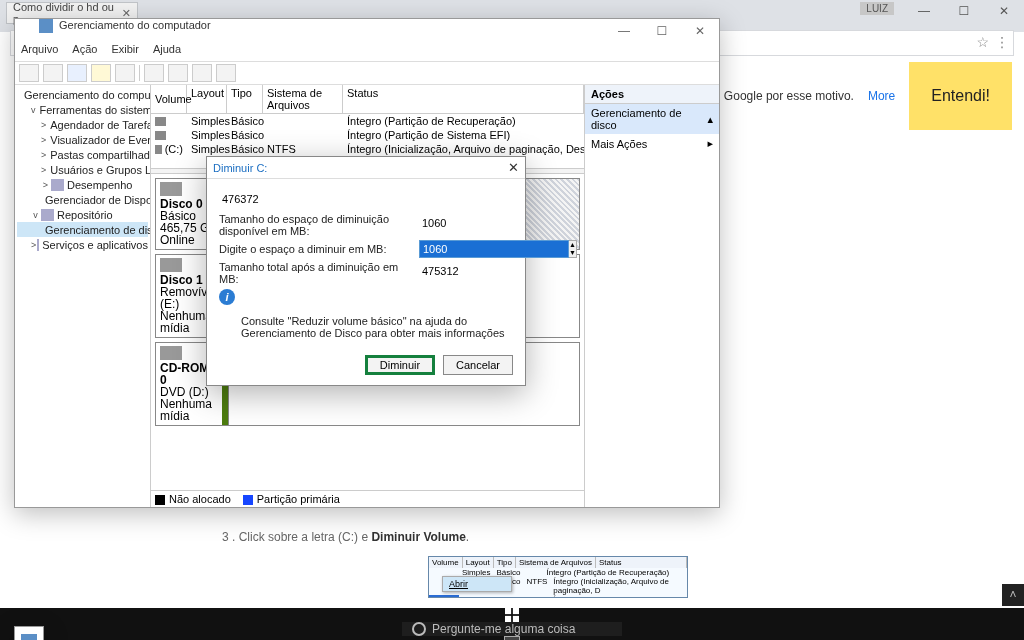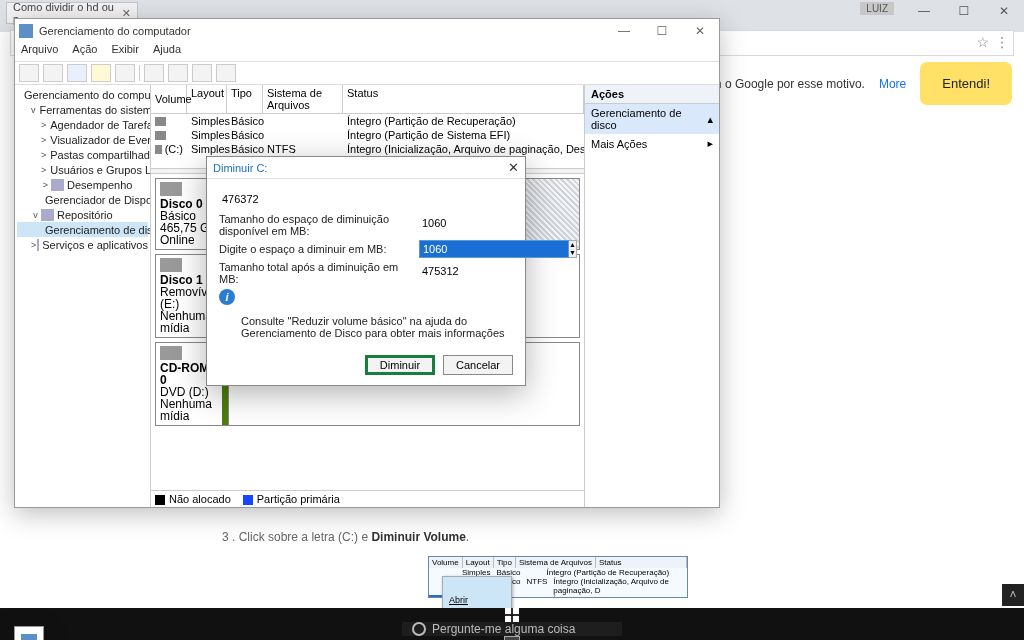--- a/index.html
+++ b/index.html
@@ -11,25 +11,25 @@
   .chrome-winbtns { position: absolute; right: 0; top: 0; height: 22px; display: flex; }
   .chrome-winbtns span { width: 40px; height: 22px; display: flex; align-items: center; justify-content: center; color: #555; font-size: 12px; }
   .chrome-user { position: absolute; right: 130px; top: 2px; background: #c7c7c7; padding: 1px 6px; font-size: 10px; color: #555; }
   .chrome-url { position: absolute; left: 10px; top: 30px; width: 1004px; height: 26px; background: #fff; border: 1px solid #d7d9dd; }
   .chrome-url .left { position:absolute; left:4px; top:3px; font-size:13px; color:#888; letter-spacing:6px; }
   .chrome-url .star { position: absolute; right: 24px; top: 3px; color: #888; font-size: 14px; }
   .chrome-url .menu { position: absolute; right: 4px; top: 3px; color: #888; font-size: 14px; }
   .banner-strip { position: absolute; right: 12px; top: 62px; display: flex; align-items: center; gap: 14px; font-size: 12px; }
   .banner-text { color: #333; }
   .banner-more { color: #1a73e8; cursor: pointer; }
-  .banner-btn { background: #ffe168; padding: 14px 22px; font-size: 13px; color: #222; cursor: pointer; border-radius: 7px; }
+  .banner-btn { background: #ffe168; padding: 25px 22px; font-size: 16px; color: #222; cursor: pointer; }
 
   
   .mmc { position: absolute; left: 14px; top: 18px; width: 706px; height: 490px; background: #fff; border: 1px solid #999; box-shadow: 0 6px 24px rgba(0,0,0,.25); }
-  .mmc-title { height: 24px; background: #fff; display:flex; align-items:center; padding-left: 4px; }
+  .mmc-title { height: 24px; background: #fff; display:flex; padding-left: 24px; }
   .mmc-title .icon { width: 14px; height: 14px; background: #5b8fc6; margin-right: 6px; }
   .mmc-title .t { font-size: 11px; color: #333; }
   .mmc-title .btns { margin-left: auto; display:flex; }
   .mmc-title .btns span { width: 38px; height:24px; display:flex; align-items:center; justify-content:center; color:#666; font-size:12px; }
   .mmc-menu { height: 18px; padding: 0 6px; display:flex; gap: 14px; color: #333; font-size: 11px; }
   .mmc-tools { height: 24px; border-top:1px solid #ddd; border-bottom:1px solid #ddd; display:flex; align-items:center; padding: 0 4px; gap:4px; }
   .tbtn { width:20px; height:18px; border:1px solid #ccc; background:#f3f3f3; }
   .tbtn.b1{background:#e8f0fe;} .tbtn.b2{background:#fff9d6;}
   .mmc-body { position: absolute; top: 66px; bottom: 0; left:0; right:0; display:flex; }
   .tree { width: 136px; border-right: 1px solid #ccc; padding: 2px 2px; overflow: hidden; font-size: 11px; color:#222; }
@@ -87,21 +87,21 @@
 
   
   .page-step { position:absolute; left:222px; top:530px; font-family: Verdana, sans-serif; font-size:12px; color:#666; }
   .page-step b{ color:#333; }
   .page-shot { position:absolute; left:428px; top:556px; width:260px; height:42px; border:1px solid #68a; background:#f5faff; overflow:hidden; }
   .page-shot .hdr{ display:flex; font-size:8px; background:#eef3fa; }
   .page-shot .hdr div{ border-right:1px solid #bbb; padding:1px 3px; }
   .page-shot .r{ display:flex; font-size:8px; }
   .page-shot .r div{ padding:0 3px; }
   .ctx-menu { position:absolute; left:442px; top:576px; width:70px; background:#f7f7f7; border:1px solid #aaa; box-shadow:1px 1px 3px rgba(0,0,0,.3); font-size:9px; }
-  .ctx-menu .mi{ padding:18px 6px;text-decoration:underline; }
+  .ctx-menu .mi{ padding:2px 6px;text-decoration:underline; }
   .ctx-menu .mi.h{ background:#cde6f7; }
 
   
   .taskbar { position:absolute; left:0; bottom:0; width:1024px; height:32px; background:#111; display:flex; align-items:center; color:#ddd;flex-direction:column; }
   .taskbar .start{ width:34px; height:32px; display:flex; align-items:center; justify-content:center;}
   .taskbar .start svg{width:14px;height:14px;}
   .taskbar .search{ display:flex; align-items:center; gap:6px; background:#1e1e1e; height:28px; padding:0 10px; width:220px; color:#bbb; font-size:12px;}
   .taskbar .search .cortana{width:14px;height:14px;border:2px solid #bbb;border-radius:50%;}
   .taskbar .tsk{ width:30px; height:32px; display:flex; align-items:center; justify-content:center; }
   .taskbar .tsk .box{width:16px;height:16px;background:#33506f;}

